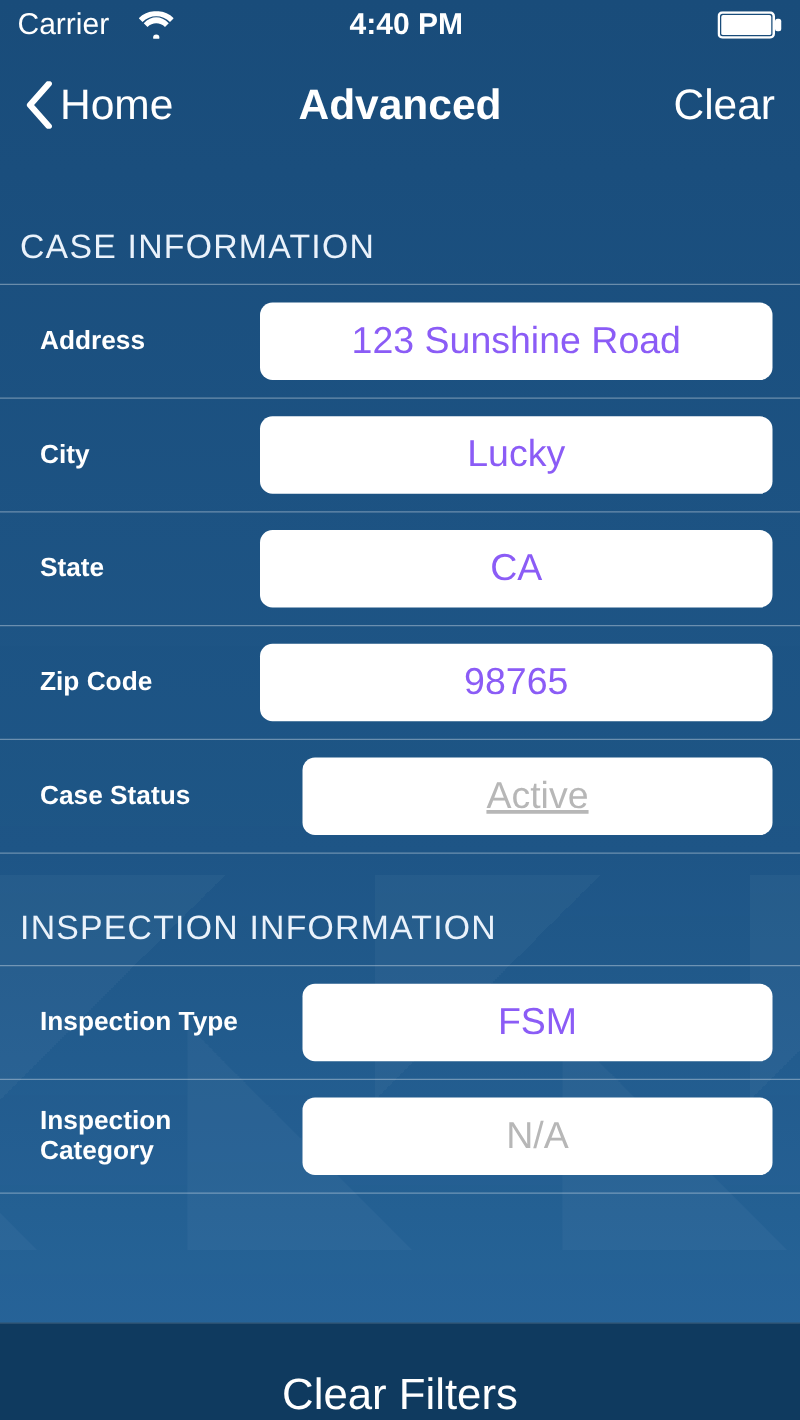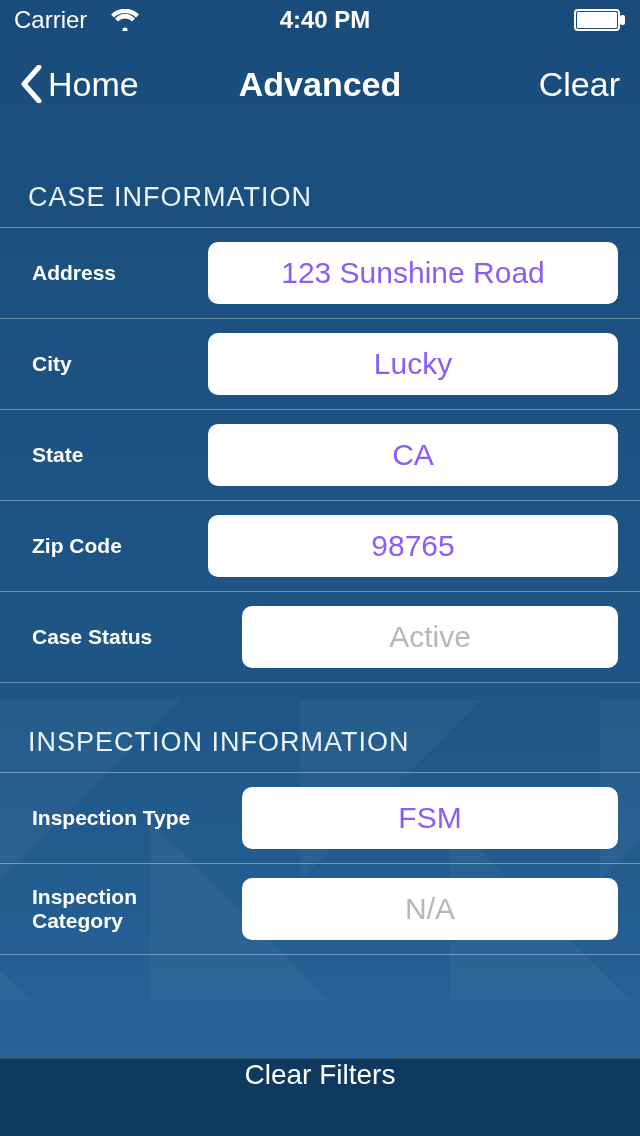--- a/index.html
+++ b/index.html
@@ -28,21 +28,21 @@
     
     .nav { height: 88px; display:flex; align-items:center; justify-content:space-between; padding:0 20px; position:relative; }
     .nav .title { position:absolute; left:0; right:0; text-align:center; font-size:34px; font-weight:600; }
     .nav .back { display:flex; align-items:center; gap:6px; font-size:34px; font-weight:300; }
     .nav .back svg { display:block; }
     .nav .right-btn { font-size:34px; font-weight:300; }
     
     .content { position:absolute; top:128px; bottom:78px; left:0; right:0; overflow:hidden; }
     .section-header {
       font-size:27px; letter-spacing:1px; font-weight:300;
-      padding: 54px 28px 14px; color:#eaf2fb;
+      padding: 54px 16px 14px; color:#eaf2fb;
       border-bottom:1px solid rgba(255,255,255,.35);
     }
     .section-header.tight { padding-top: 44px; }
     .row {
       display:flex; align-items:center; gap:20px;
       padding: 14px 22px 14px 32px;
       border-bottom:1px solid rgba(255,255,255,.35);
       min-height:90px;
     }
     .row .label { width:190px; font-size:21px; font-weight:700; line-height:1.15; color:#fff; }
@@ -50,22 +50,22 @@
       flex:1; height:62px; border-radius:10px; border:none;
       background:#fff; font-size:30px; text-align:center; color:#8b5cf6;
       padding:0 12px; outline:none;
     }
     .row .select.placeholder { color:#b7b7b7; }
     .row input::placeholder { color:#b7b7b7; }
     
     .footer {
       position:absolute; bottom:0; left:0; right:0; height:78px;
       background:#0f3a5f;
-      display:flex; align-items:flex-start; justify-content:center;
-      font-size:28px; font-weight:400;
+      display:flex; align-items:flex-end; justify-content:center;
+      font-size:35px; font-weight:400;
       border-top:1px solid rgba(255,255,255,.15);
     }
   </style>
 </head>
 <body>
 
 <div class="bg-art"></div>
 
 <div class="status">
   <div class="left">
@@ -121,21 +121,21 @@
   </div>
 
   <div class="row">
     <div class="label">Zip Code</div>
     <input value="98765" style="">
   </div>
 
 
   <div class="row">
     <div class="label">Case Status</div>
-    <div class="select placeholder" style="display:flex;align-items:center;justify-content:center;">
+    <div class="select placeholder" style="display:flex;align-items:center;justify-content:center;text-decoration:underline;">
       <span>Active</span>
     </div>
   </div>
 
   <div class="section-header tight">INSPECTION INFORMATION</div>
 
   <div class="row">
     <div class="label">Inspection Type</div>
     <div class="select" style="display:flex;align-items:center;justify-content:center;">
       <span>FSM</span>

